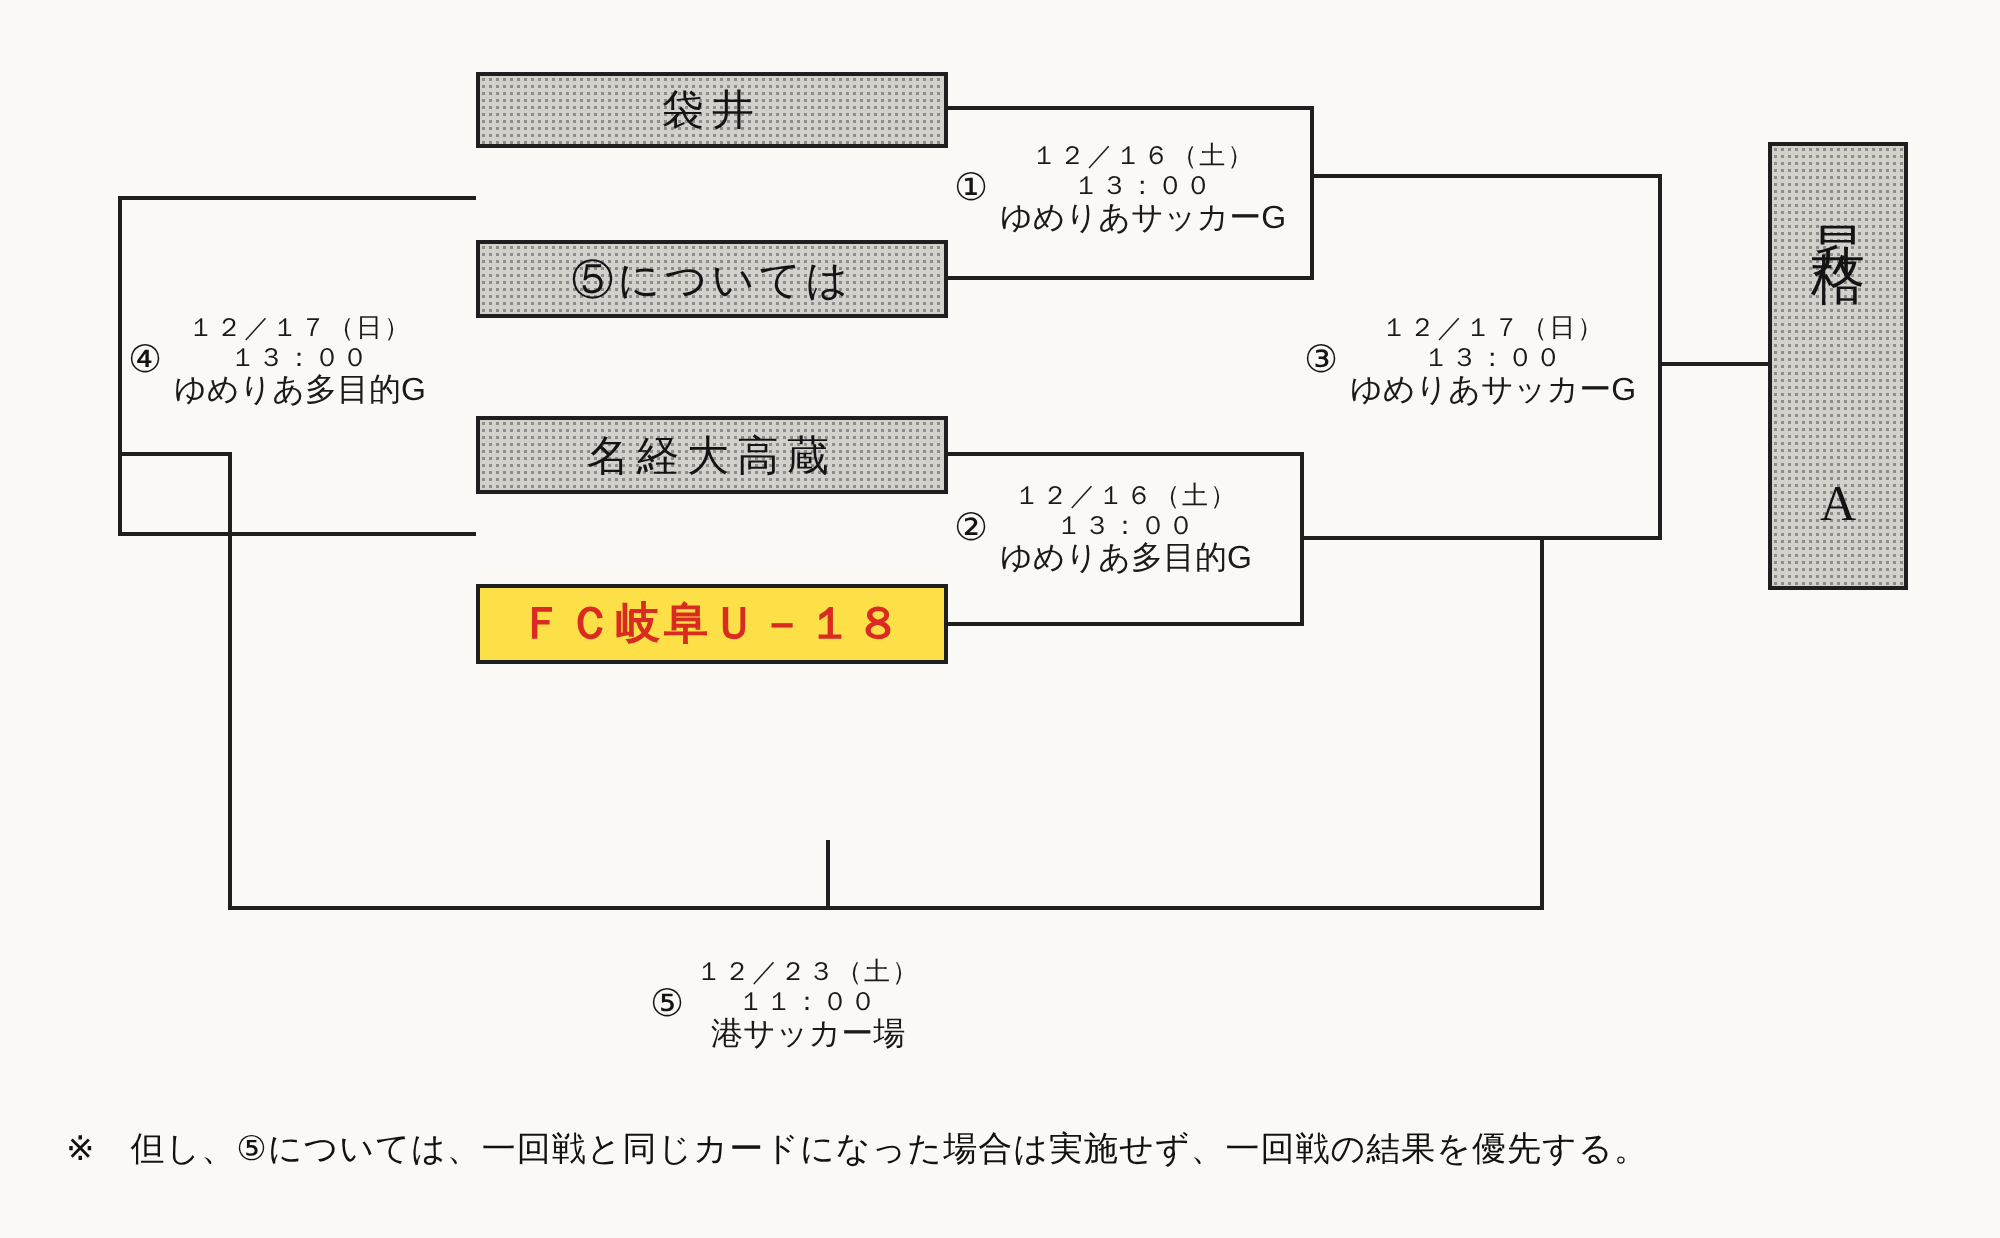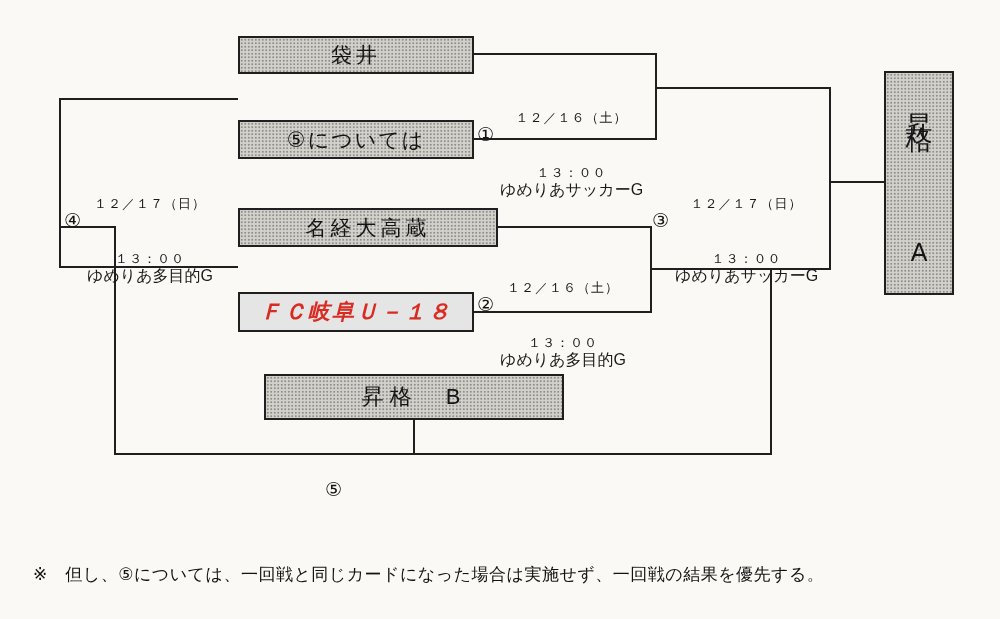--- a/index.html
+++ b/index.html
@@ -11,34 +11,35 @@
   }
   .ln { position:absolute; background:#1f1f1f; }
   .box {
     position:absolute; border:2px solid #1f1f1f;
     display:flex; align-items:center; justify-content:center;
   }
   .tone {
     background-color:#d3d1cc;
     background-image:radial-gradient(#8f8d88 0.8px, transparent 1px);
     background-size:3.5px 3.5px;
+    font-family:Liberation Serif, serif;
   }
   .team-label { font-size:21px; letter-spacing:4px; color:#141414; white-space:nowrap; }
   .highlight .team-label { color:#d92b21; font-weight:bold; font-size:22px; letter-spacing:2px; }
   .promo-b-label { font-size:22px; letter-spacing:6px; color:#141414; }
   .promo-a {
     flex-direction:column; justify-content:space-between;
     padding:18px 0 26px;
   }
   .vert-label { writing-mode:vertical-rl; font-size:27px; letter-spacing:14px; color:#141414; }
   .grade-label { font-size:25px; color:#141414; }
   .match { position:absolute; display:flex; align-items:center; gap:6px; }
   .circ { font-size:19px; color:#141414; }
   .minfo { display:flex; flex-direction:column; align-items:center; line-height:1.18; }
-  .mdate, .mtime { font-size:13px; letter-spacing:1px; white-space:nowrap;margin-top:40px; }
+  .mdate, .mtime { font-size:13px; letter-spacing:1px; white-space:nowrap; }
   .mvenue { font-size:16px; white-space:nowrap; }
   .note { position:absolute; left:33px; top:563px; font-size:17px; letter-spacing:0.5px; white-space:nowrap; color:#121212; }
 </style>
 </head>
 <body>
 
 <div class="page">
 
   <div class="ln" style="left:474px; top:53px;  width:183px; height:2px;"></div>
   <div class="ln" style="left:474px; top:138px; width:183px; height:2px;"></div>
@@ -64,31 +65,28 @@
   <div class="ln" style="left:413px; top:420px; width:2px;  height:34px;"></div>
 
   <div class="box tone" style="left:238px; top:36px; width:236px; height:38px;">
     <span class="team-label">袋井</span>
   </div>
 
   <div class="box tone" style="left:238px; top:120px; width:236px; height:39px;">
     <span class="team-label" style="letter-spacing:2px;">⑤については</span>
   </div>
 
-  <div class="box tone" style="left:238px; top:208px; width:260px; height:39px;text-align:right;">
+  <div class="box tone" style="left:238px; top:208px; width:236px; height:39px;text-align:right;">
     <span class="team-label">名経大高蔵</span>
   </div>
 
-  <div class="box highlight" style="left:238px; top:292px; width:236px; height:40px; background:#e5e5e5;font-style:italic;">
+  <div class="box highlight" style="left:238px; top:292px; width:236px; height:40px; background:#fde047;">
     <span class="team-label">ＦＣ岐阜Ｕ－１８</span>
   </div>
 
-  <div class="box tone" style="left:264px; top:374px; width:300px; height:46px;">
-    <span class="promo-b-label">昇格　B</span>
-  </div>
 
   <div class="box tone promo-a" style="left:884px; top:71px; width:70px; height:224px;">
     <span class="vert-label">昇格</span>
     <span class="grade-label">A</span>
   </div>
 
   <div class="match" style="left:477px; top:70px;">
     <span class="circ">①</span>
     <span class="minfo">
       <span class="mdate">１２／１６（土）</span>
@@ -119,17 +117,22 @@
     <span class="circ">④</span>
     <span class="minfo">
       <span class="mdate">１２／１７（日）</span>
       <span class="mtime">１３：００</span>
       <span class="mvenue">ゆめりあ多目的G</span>
     </span>
   </div>
 
   <div class="match" style="left:325px; top:478px;">
     <span class="circ">⑤</span>
+    <span class="minfo">
+      <span class="mdate">１２／２３（土）</span>
+      <span class="mtime">１１：００</span>
+      <span class="mvenue">港サッカー場</span>
+    </span>
   </div>
 
   <div class="note">※　但し、⑤については、一回戦と同じカードになった場合は実施せず、一回戦の結果を優先する。</div>
 
 </div>
 
 </body></html>

